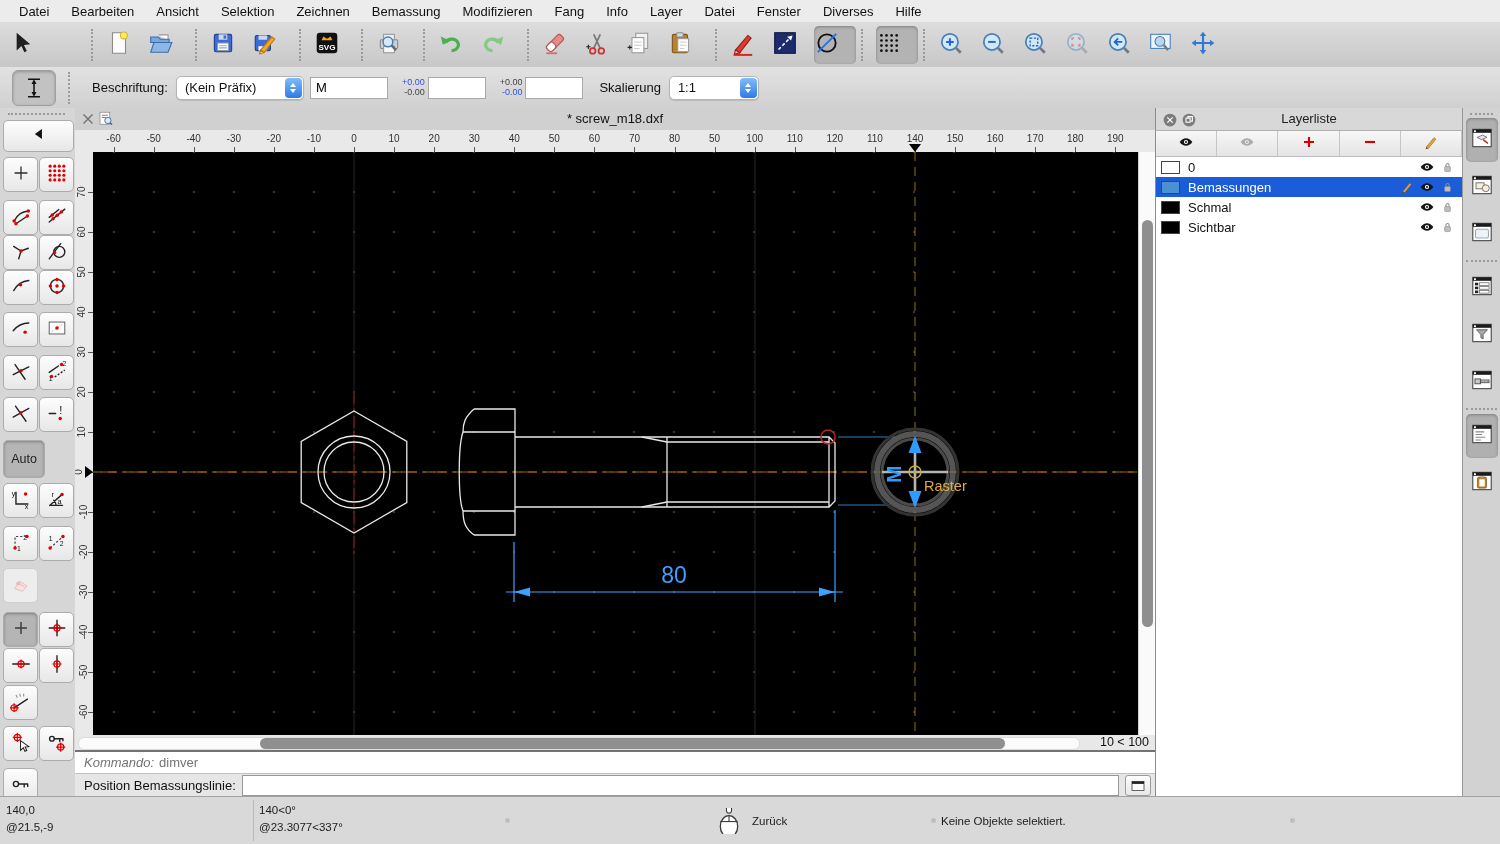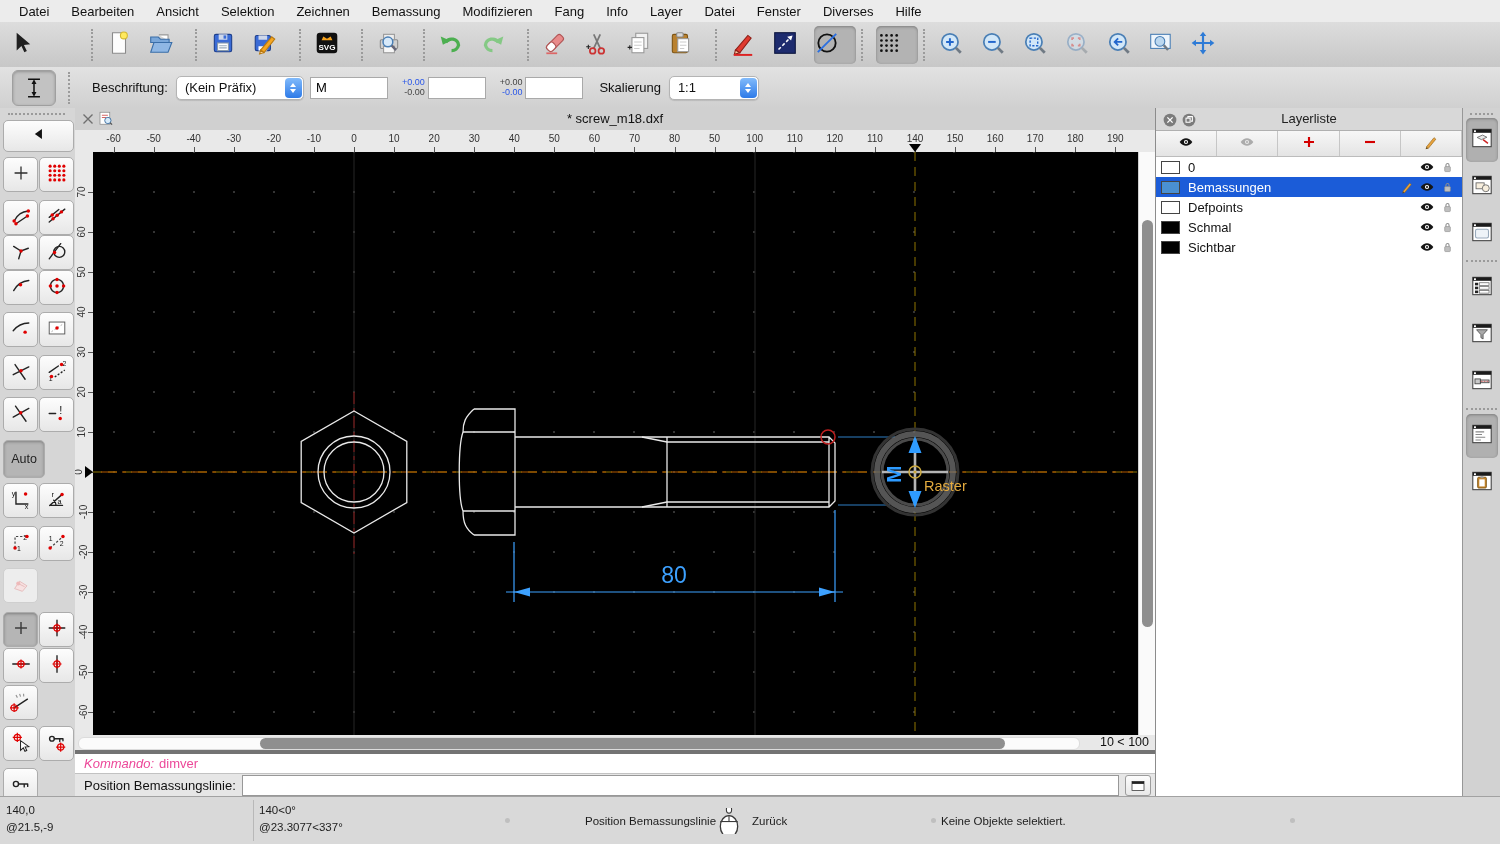--- a/index.html
+++ b/index.html
@@ -56,22 +56,22 @@
   .vtick{position:absolute;height:1px;width:5px;background:#555;right:0;}
   .hptr{position:absolute;top:14px;width:0;height:0;border-left:6px solid transparent;border-right:6px solid transparent;border-top:8px solid #000;transform:translateX(-50%);}
   .vptr{position:absolute;right:0;width:0;height:0;border-top:6px solid transparent;border-bottom:6px solid transparent;border-left:8px solid #000;transform:translateY(-50%);}
   .canvas{position:absolute;left:18px;top:44px;width:1045px;height:583px;background:#000;}
   .vscroll{position:absolute;left:1063px;top:44px;width:17px;height:583px;background:#fafafa;border-left:1px solid #cfcfcf;}
   .vthumb{position:absolute;left:3px;width:11px;border-radius:5.5px;background:#8f8f8f;}
   .hscrollrow{position:absolute;left:0;top:627px;width:1080px;height:15px;background:#e8e8e8;}
   .htrack{position:absolute;left:3px;top:2px;width:1000px;height:11px;background:#fbfbfb;border:1px solid #dcdcdc;border-radius:6px;}
   .hthumb{position:absolute;top:0;height:11px;border-radius:5.5px;background:#8f8f8f;}
   .gridinfo{position:absolute;right:6px;top:0;height:15px;line-height:15px;font-size:12.5px;color:#111;}
-  .cmdhist{position:absolute;left:0;top:642px;width:1080px;height:23px;background:#fff;border-top:4px solid #737373;
-           font-size:13px;display:flex;align-items:center;padding-left:9px;box-sizing:border-box;color:#ec4899;}
+  .cmdhist{position:absolute;left:0;top:642px;width:1080px;height:23px;background:#fff;border-top:2px solid #737373;
+           font-size:13px;display:flex;align-items:center;padding-left:9px;box-sizing:border-box;color:#737373;}
   .cmdrow{position:absolute;left:0;top:665px;width:1080px;height:24px;background:#e6e6e6;border-top:1px solid #c2c2c2;
           display:flex;align-items:center;font-size:13px;color:#111;box-sizing:border-box;padding:0 4px 0 9px;}
   .cmdrow input{flex:1;height:17px;margin:0 6px;background:#fff;border:1px solid #989898;outline:none;font-family:inherit;font-size:13px;}
   .winbtn{width:24px;height:19px;border:1px solid #9c9c9c;border-radius:3px;background:linear-gradient(#fcfcfc,#e8e8e8);
           display:flex;align-items:center;justify-content:center;}
   
   .lpanel{position:absolute;left:1155px;top:108px;width:307px;bottom:47px;background:#fff;border-left:1px solid #8c8c8c;box-sizing:border-box;}
   .ptitle{height:22px;background:#d8d8d8;border-bottom:1px solid #b0b0b0;position:relative;}
   .ptitle .txt{position:absolute;left:0;right:0;text-align:center;line-height:22px;font-size:13px;color:#222;}
   .pbtn{position:absolute;top:3px;width:16px;height:16px;}
@@ -842,38 +842,20 @@
             </svg>
           </span>
           <span class="lic">
             <svg width="15" height="15" viewBox="0 0 24 24">
               <rect x="7.5" y="10.5" width="9" height="8" rx="1.2" fill="#bfbfbf" stroke="#8d8d8d"></rect>
               <path d="M9.5 10.5V8.2a2.5 2.5 0 0 1 5 0v2.3" fill="none" stroke="#8d8d8d" stroke-width="1.7"></path>
             </svg>
           </span>
         </div>
         <div class="lrow">
-          <span class="swatch" style="background: rgb(255, 255, 255);"></span>
-          <span class="lname">Defpoints</span>
-          <span class="lic"></span>
-          <span class="lic">
-            <svg width="16" height="16" viewBox="0 0 24 24">
-              <path d="M2.5 12c2.5-3.8 6-5.7 9.5-5.7s7 1.9 9.5 5.7c-2.5 3.8-6 5.7-9.5 5.7S5 15.8 2.5 12z" fill="#151515"></path>
-              <circle cx="12" cy="12" r="3.1" fill="#fff"></circle>
-              <circle cx="12" cy="12" r="1.5" fill="#151515"></circle>
-            </svg>
-          </span>
-          <span class="lic">
-            <svg width="15" height="15" viewBox="0 0 24 24">
-              <rect x="7.5" y="10.5" width="9" height="8" rx="1.2" fill="#bfbfbf" stroke="#8d8d8d"></rect>
-              <path d="M9.5 10.5V8.2a2.5 2.5 0 0 1 5 0v2.3" fill="none" stroke="#8d8d8d" stroke-width="1.7"></path>
-            </svg>
-          </span>
-        </div>
-        <div class="lrow">
           <span class="swatch" style="background: rgb(0, 0, 0);"></span>
           <span class="lname">Schmal</span>
           <span class="lic"></span>
           <span class="lic">
             <svg width="16" height="16" viewBox="0 0 24 24">
               <path d="M2.5 12c2.5-3.8 6-5.7 9.5-5.7s7 1.9 9.5 5.7c-2.5 3.8-6 5.7-9.5 5.7S5 15.8 2.5 12z" fill="#151515"></path>
               <circle cx="12" cy="12" r="3.1" fill="#fff"></circle>
               <circle cx="12" cy="12" r="1.5" fill="#151515"></circle>
             </svg>
           </span>
@@ -990,21 +972,20 @@
     <div class="st2" style="left:6px">
       <div>140,0</div>
       <div>@21.5,-9</div>
     </div>
     <div class="stdiv" style="left:253px"></div>
     <div class="st2" style="left:259px">
       <div>140&lt;0°</div>
       <div>@23.3077&lt;337°</div>
     </div>
     <div class="stdot" style="left:505px"></div>
-    <div class="stc" style="left:585px">Position Bemassungslinie</div>
     <div class="stc" style="left:716px">
         <svg width="26" height="26" viewBox="0 0 24 24">
           <g transform="translate(1,-2)">
             <ellipse cx="11" cy="19" rx="8" ry="10" fill="#fff" stroke="#3a3a3a" stroke-width="1.2"></ellipse>
             <path d="M3 14.5h16" stroke="#3a3a3a"></path>
             <path d="M11 9v5.5" stroke="#3a3a3a"></path>
             <ellipse cx="11" cy="3.5" rx="2.4" ry="3.2" fill="#fff" stroke="#3a3a3a"></ellipse>
           </g>
         </svg>
       </div>

